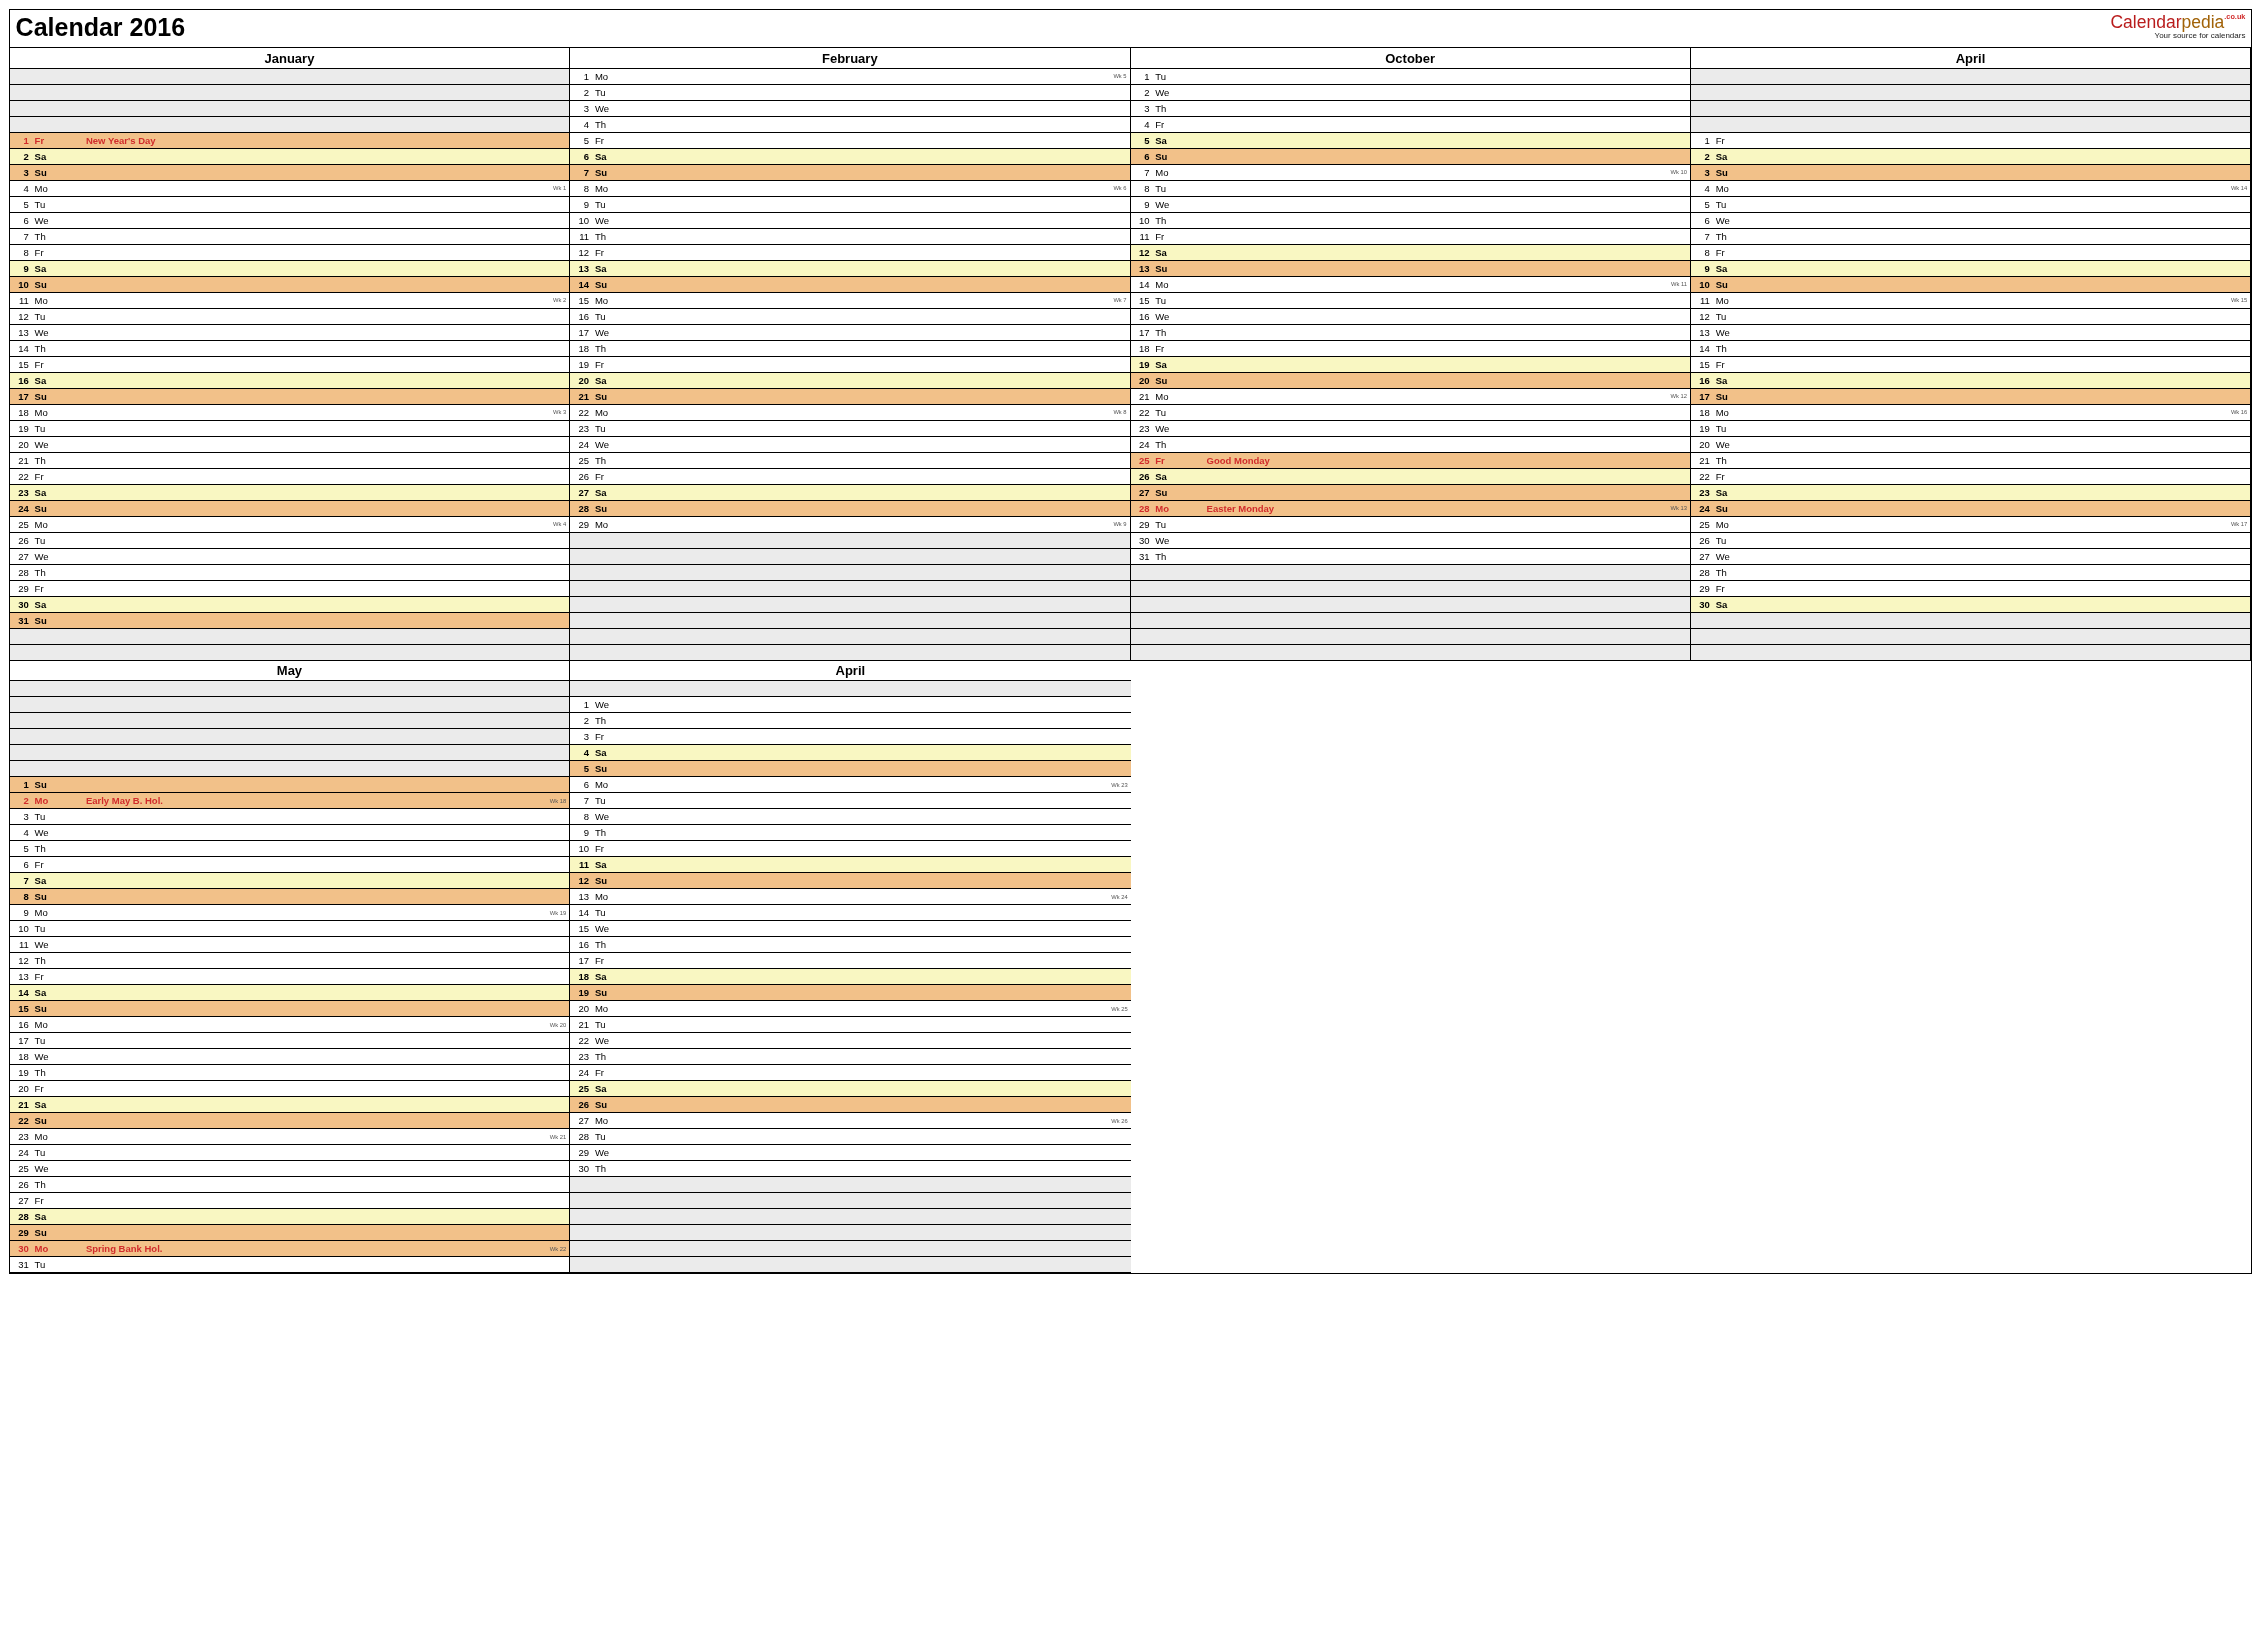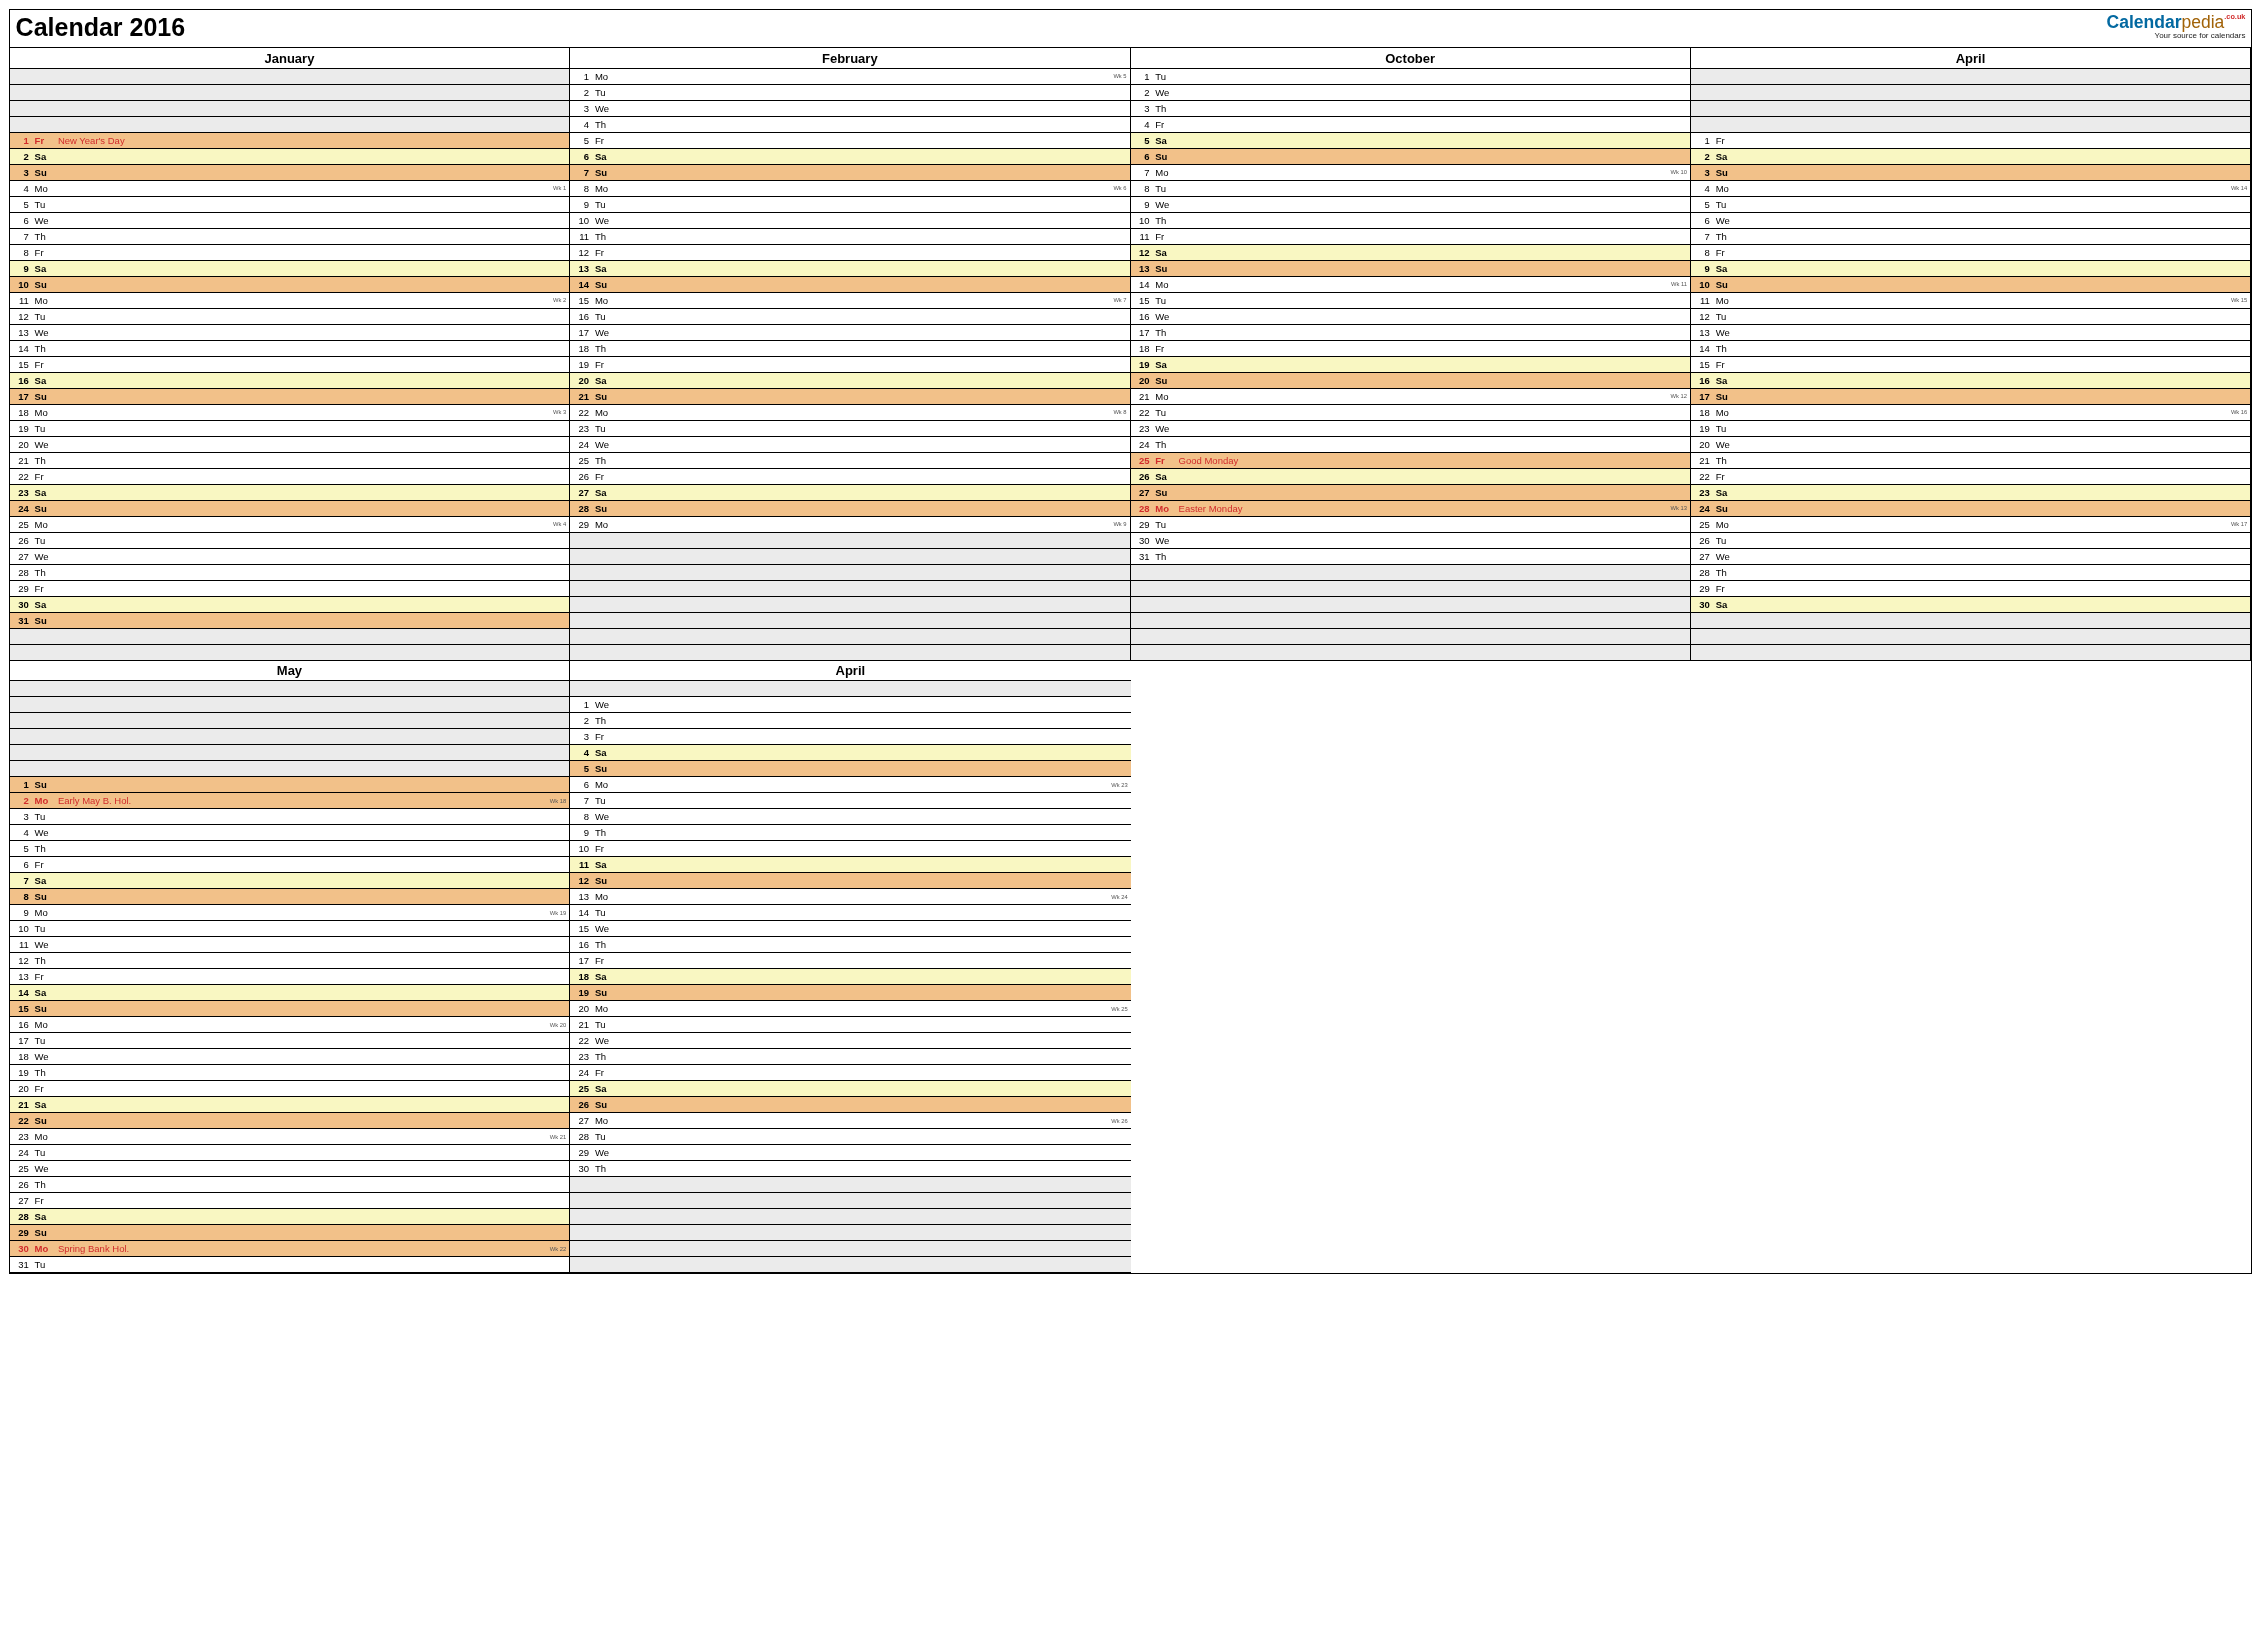--- a/index.html
+++ b/index.html
@@ -18,21 +18,21 @@
     display: flex;
     justify-content: space-between;
     align-items: flex-start;
     border-bottom: 0.7px solid #000;
     padding: 2.9px 5.8px 5.8px 5.8px;
     gap: 22px;
   }
   .title { font-size: 25px; font-weight: bold; }
   .brand { text-align: right; line-height: 1.1; }
   .brand-line1 { font-size: 17.5px; }
-  .brand-line1 .cal-dark { font-weight: 700; color: #0369a1; }
+  .brand-line1 .cal-dark { font-weight: 400; color: #b91c1c; }
   .brand-line1 .cal-red  { font-weight: 400; color: #a16207; }
   .brand-line1 .tld      { font-size: 7.3px; vertical-align: top; color:#d12c2c; font-weight:700; }
   .brand-sub { font-size: 8px; color: #222; }
   .grid {
     display: grid;
     grid-template-columns: repeat(4, 1fr);
     width: 100%;
   }
   .month-col { border-right: 0.7px solid #000; display:flex; flex-direction:column; }
   .month-col:last-child { border-right: none; }
@@ -54,21 +54,21 @@
     position: relative;
     background: #fff;
   }
   .day-row.blank { background: #ebebeb; }
   .day-row.sat   { background: #f9f7c2; font-weight: bold; }
   .day-row.sun   { background: #f2c189; font-weight: bold; }
   .day-row.hol   { background: #f2c189; font-weight: bold; }
   .day-row.hol .num, .day-row.hol .dow, .day-row.hol .label { color: #d12c2c; }
   .num   { width: 14.6px; text-align: right; }
   .dow   { width: 17.5px; }
-  .label { flex: 1; font-weight: normal; color:#d12c2c; }
+  .label { flex: 1; font-weight: bold; color:#d12c2c;margin-left:28px; }
   .wk    { position:absolute; right:2.9px; font-size:5.8px; color:#555; font-weight:normal; }
   .footer-row {
     display:flex; justify-content:space-between;
     font-size: 8px; padding: 2.2px 5.8px;
   }
 </style>
 </head>
 <body>
 
 <div class="page">

